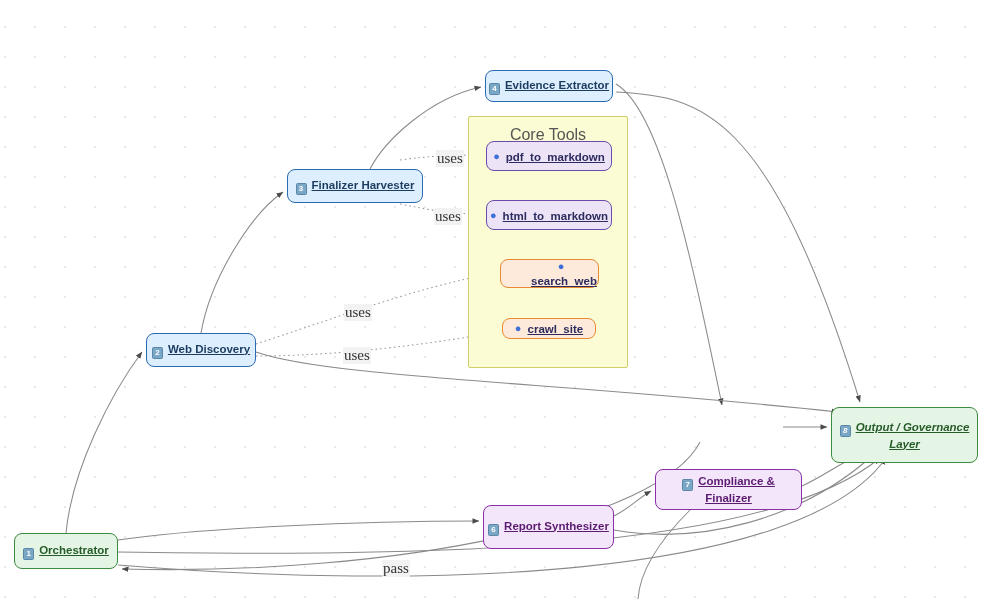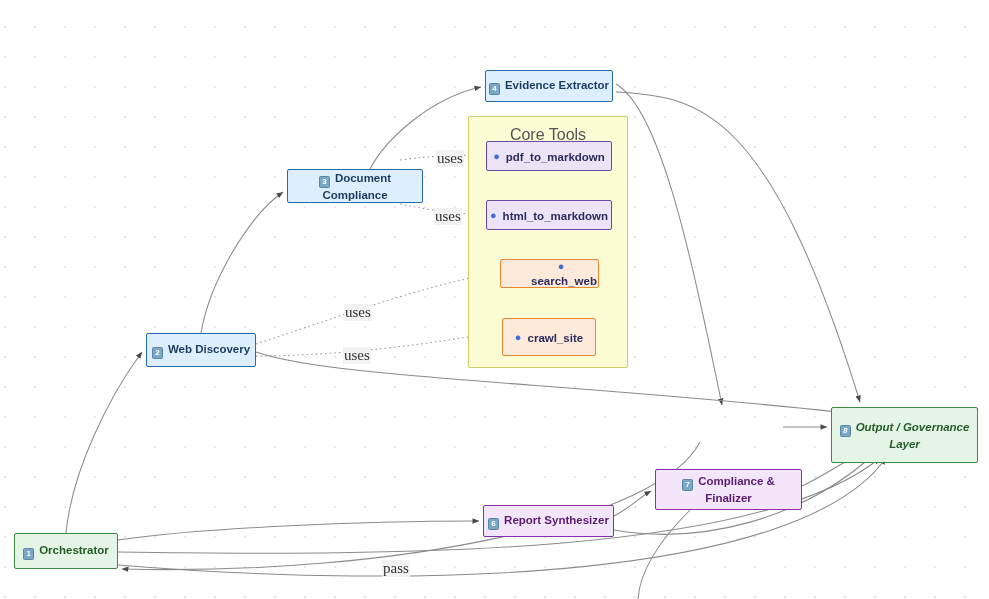--- a/index.html
+++ b/index.html
@@ -27,26 +27,27 @@
     width: 989px;
     height: 599px;
     pointer-events: none;
   }
   .node {
     position: absolute;
     box-sizing: border-box;
     display: flex;
     align-items: center;
     justify-content: center;
-    border-radius: 2px;
+    border-radius: 8px;
     font-size: 11.5px;
     font-weight: bold;
     line-height: 14px;
     text-align: center;
     z-index: 3;
+    text-decoration: underline;
   }
   .node .inner {
     display: inline-block;
     white-space: pre-line;
   }
   .badge {
     display: inline-block;
     width: 11px;
     height: 12px;
     vertical-align: -2px;
@@ -205,29 +206,29 @@
 
   <div class="node n-green" style="left:14px; top:533px; width:104px; height:36px;">
     <span class="inner"><span class="badge">1</span><span>Orchestrator</span></span>
   </div>
 
   <div class="node n-agent" style="left:146px; top:333px; width:110px; height:34px;">
     <span class="inner"><span class="badge">2</span><span>Web Discovery</span></span>
   </div>
 
   <div class="node n-agent" style="left:287px; top:169px; width:136px; height:34px;">
-    <span class="inner"><span class="badge">3</span><span>Document Compliance</span></span>
+    <span class="inner"><span class="badge">3</span><span>Finalizer Harvester</span></span>
   </div>
 
   <div class="node n-agent" style="left:485px; top:70px; width:128px; height:32px;">
     <span class="inner"><span class="badge">4</span><span>Evidence Extractor</span></span>
   </div>
 
 
-  <div class="node n-purple" style="left:483px; top:505px; width:131px; height:32px;">
+  <div class="node n-purple" style="left:483px; top:505px; width:131px; height:44px;">
     <span class="inner"><span class="badge">6</span><span>Report Synthesizer</span></span>
   </div>
 
   <div class="node n-purple" style="left:655px; top:469px; width:147px; height:41px;">
     <span class="inner"><span class="badge">7</span><span>Compliance &amp;
 Finalizer</span></span>
   </div>
 
   <div class="node n-green italic" style="left:831px; top:407px; width:147px; height:56px;">
     <span class="inner"><span class="badge">8</span><span>Output / Governance
@@ -239,21 +240,21 @@
   </div>
 
   <div class="node n-tool-md" style="left:486px; top:200px; width:126px; height:30px;">
     <span class="inner"><span class="dot">●</span><span>html_to_markdown</span></span>
   </div>
 
   <div class="node n-tool-web" style="left:500px; top:259px; width:99px; height:29px;padding-left:29px;">
     <span class="inner"><span class="dot">●</span><span>search_web</span></span>
   </div>
 
-  <div class="node n-tool-web" style="left:502px; top:318px; width:94px; height:38px;justify-content:center;">
+  <div class="node n-tool-web" style="left:502px; top:318px; width:94px; height:21px;justify-content:center;">
     <span class="inner"><span class="dot">●</span><span>crawl_site</span></span>
   </div>
 
   <div class="edge-label" style="left:436px; top:150px;">uses</div>
   <div class="edge-label" style="left:434px; top:208px;">uses</div>
   <div class="edge-label" style="left:344px; top:304px;">uses</div>
   <div class="edge-label" style="left:343px; top:347px;">uses</div>
   <div class="edge-label" style="left:342px; top:560px;margin-left:40px;">pass</div>
 
 </div>

